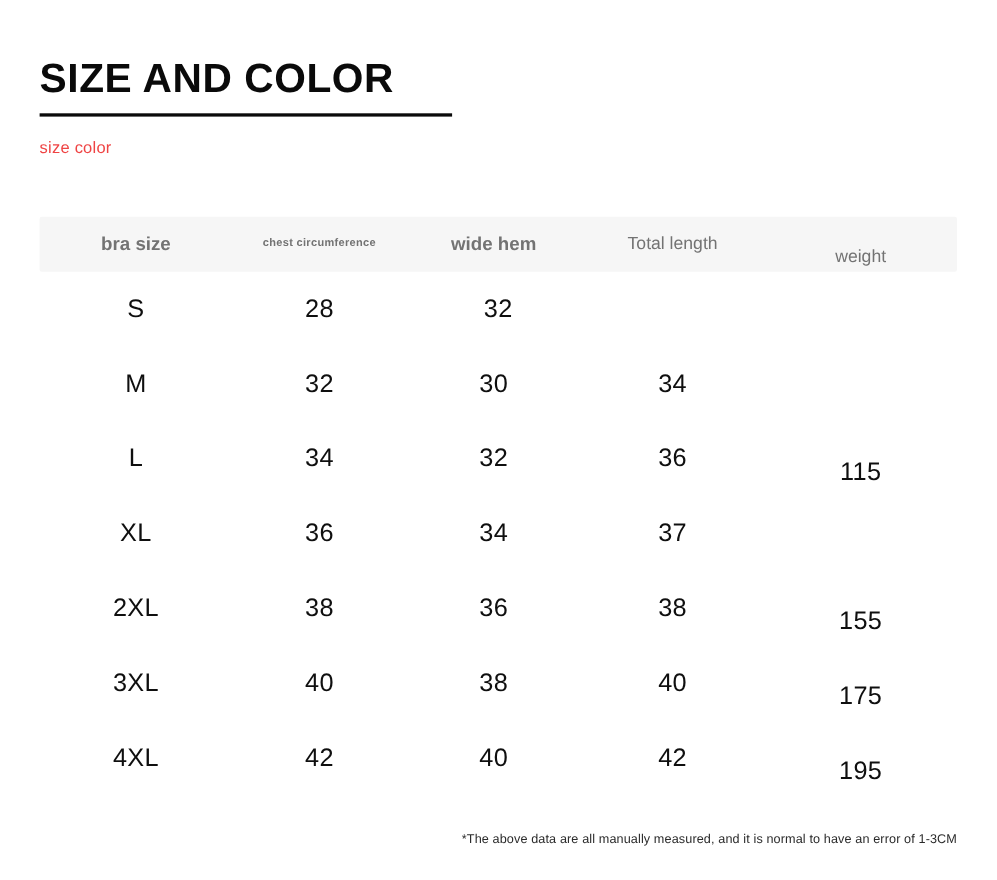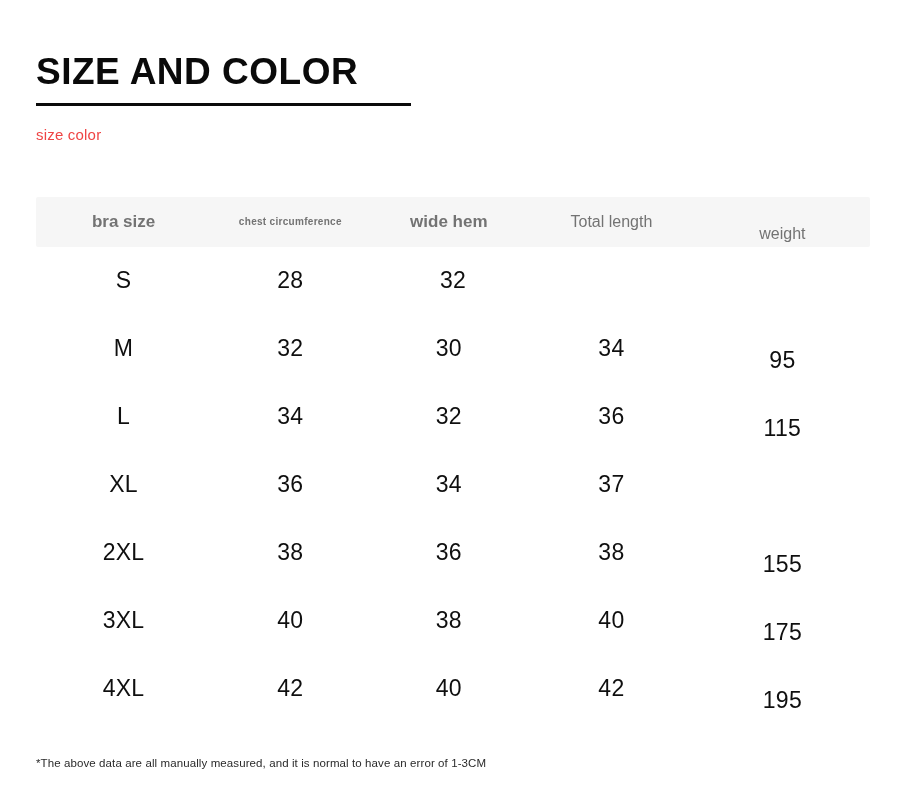--- a/index.html
+++ b/index.html
@@ -86,21 +86,21 @@
   }
   .row .cell {
     font-size: 23px;
     font-weight: 400;
     color: #0f0f0f;
     letter-spacing: 0.3px;
   }
   .note {
     margin-top: 34px;
     width: 834px;
-    text-align: left;
+    text-align: right;
     font-size: 11.5px;
     color: #2a2a2a;
     letter-spacing: 0.1px;
   }
 </style>
 </head>
 <body>
 
 <div class="page">
 
@@ -120,21 +120,20 @@
     <div class="row">
       <div class="cell c0">S</div>
       <div class="cell c2">28</div>
       <div class="cell c3">32</div>
     </div>
     <div class="row">
       <div class="cell c0">M</div>
       <div class="cell c1">32</div>
       <div class="cell c2">30</div>
       <div class="cell c3">34</div>
-      <div class="cell c4">95</div>
     </div>
     <div class="row">
       <div class="cell c0">L</div>
       <div class="cell c1">34</div>
       <div class="cell c2">32</div>
       <div class="cell c3">36</div>
       <div class="cell c4">115</div>
     </div>
     <div class="row">
       <div class="cell c0">XL</div>

